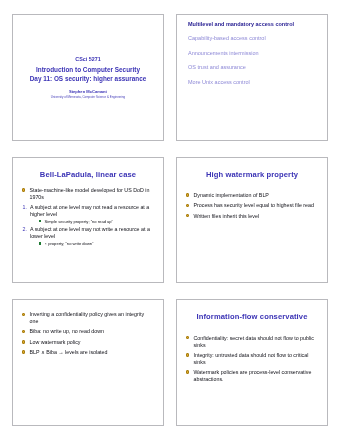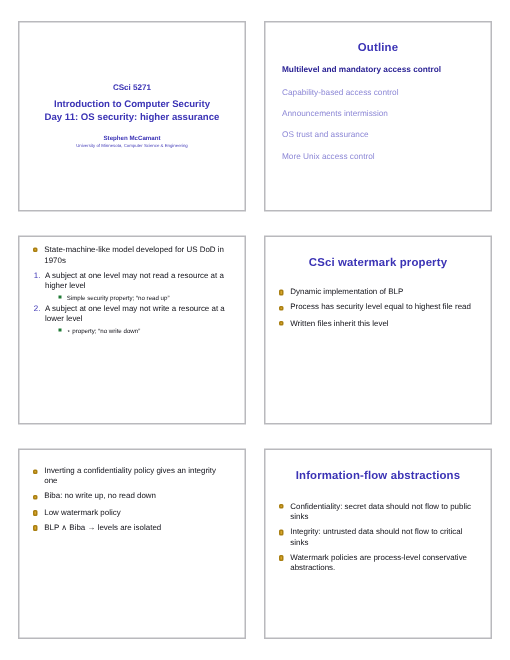--- a/index.html
+++ b/index.html
@@ -120,31 +120,31 @@
 
   <div class="slide titleslide">
     <div class="t-course">CSci 5271</div>
     <div class="t-line">Introduction to Computer Security</div>
     <div class="t-line">Day 11: OS security: higher assurance</div>
     <div class="t-author">Stephen McCamant</div>
     <div class="t-affil">University of Minnesota, Computer Science &amp; Engineering</div>
   </div>
 
   <div class="slide">
-    <div class="slide-title">Outline</div>
     <ul class="outline-list">
       <li class="current">Multilevel and mandatory access control</li>
       <li>Capability-based access control</li>
       <li>Announcements intermission</li>
       <li>OS trust and assurance</li>
       <li>More Unix access control</li>
     </ul>
   </div>
 
   <div class="slide">
+    <div class="slide-title">Bell-LaPadula, linear case</div>
     <div class="body-pad">
       <ul class="bullets">
         <li>
           <span class="bul"></span>
           <span>State-machine-like model developed for US DoD in 1970s</span>
         </li>
       </ul>
       <ol class="numbered">
         <li>
           <span>A subject at one level may not read a resource at a higher level</span>
@@ -162,21 +162,21 @@
               <span class="sbul"></span>
               <span>⋆ property; “no write down”</span>
             </li>
           </ul>
         </li>
       </ol>
     </div>
   </div>
 
   <div class="slide">
-    <div class="slide-title">CSci watermark property</div>
+    <div class="slide-title">High watermark property</div>
     <div class="spacer-top"></div>
     <div class="body-pad">
       <ul class="bullets">
         <li>
           <span class="bul"></span>
           <span>Dynamic implementation of BLP</span>
         </li>
         <li>
           <span class="bul"></span>
           <span>Process has security level equal to highest file read</span>
@@ -207,21 +207,21 @@
         </li>
         <li>
           <span class="bul"></span>
           <span>BLP ∧ Biba → levels are isolated</span>
         </li>
       </ul>
     </div>
   </div>
 
   <div class="slide">
-    <div class="slide-title">Information-flow abstractions</div>
+    <div class="slide-title">Information-flow conservative</div>
     <div class="spacer-top"></div>
     <div class="body-pad">
       <ul class="bullets">
         <li>
           <span class="bul"></span>
           <span>Confidentiality: secret data should not flow to public sinks</span>
         </li>
         <li>
           <span class="bul"></span>
           <span>Integrity: untrusted data should not flow to critical sinks</span>

